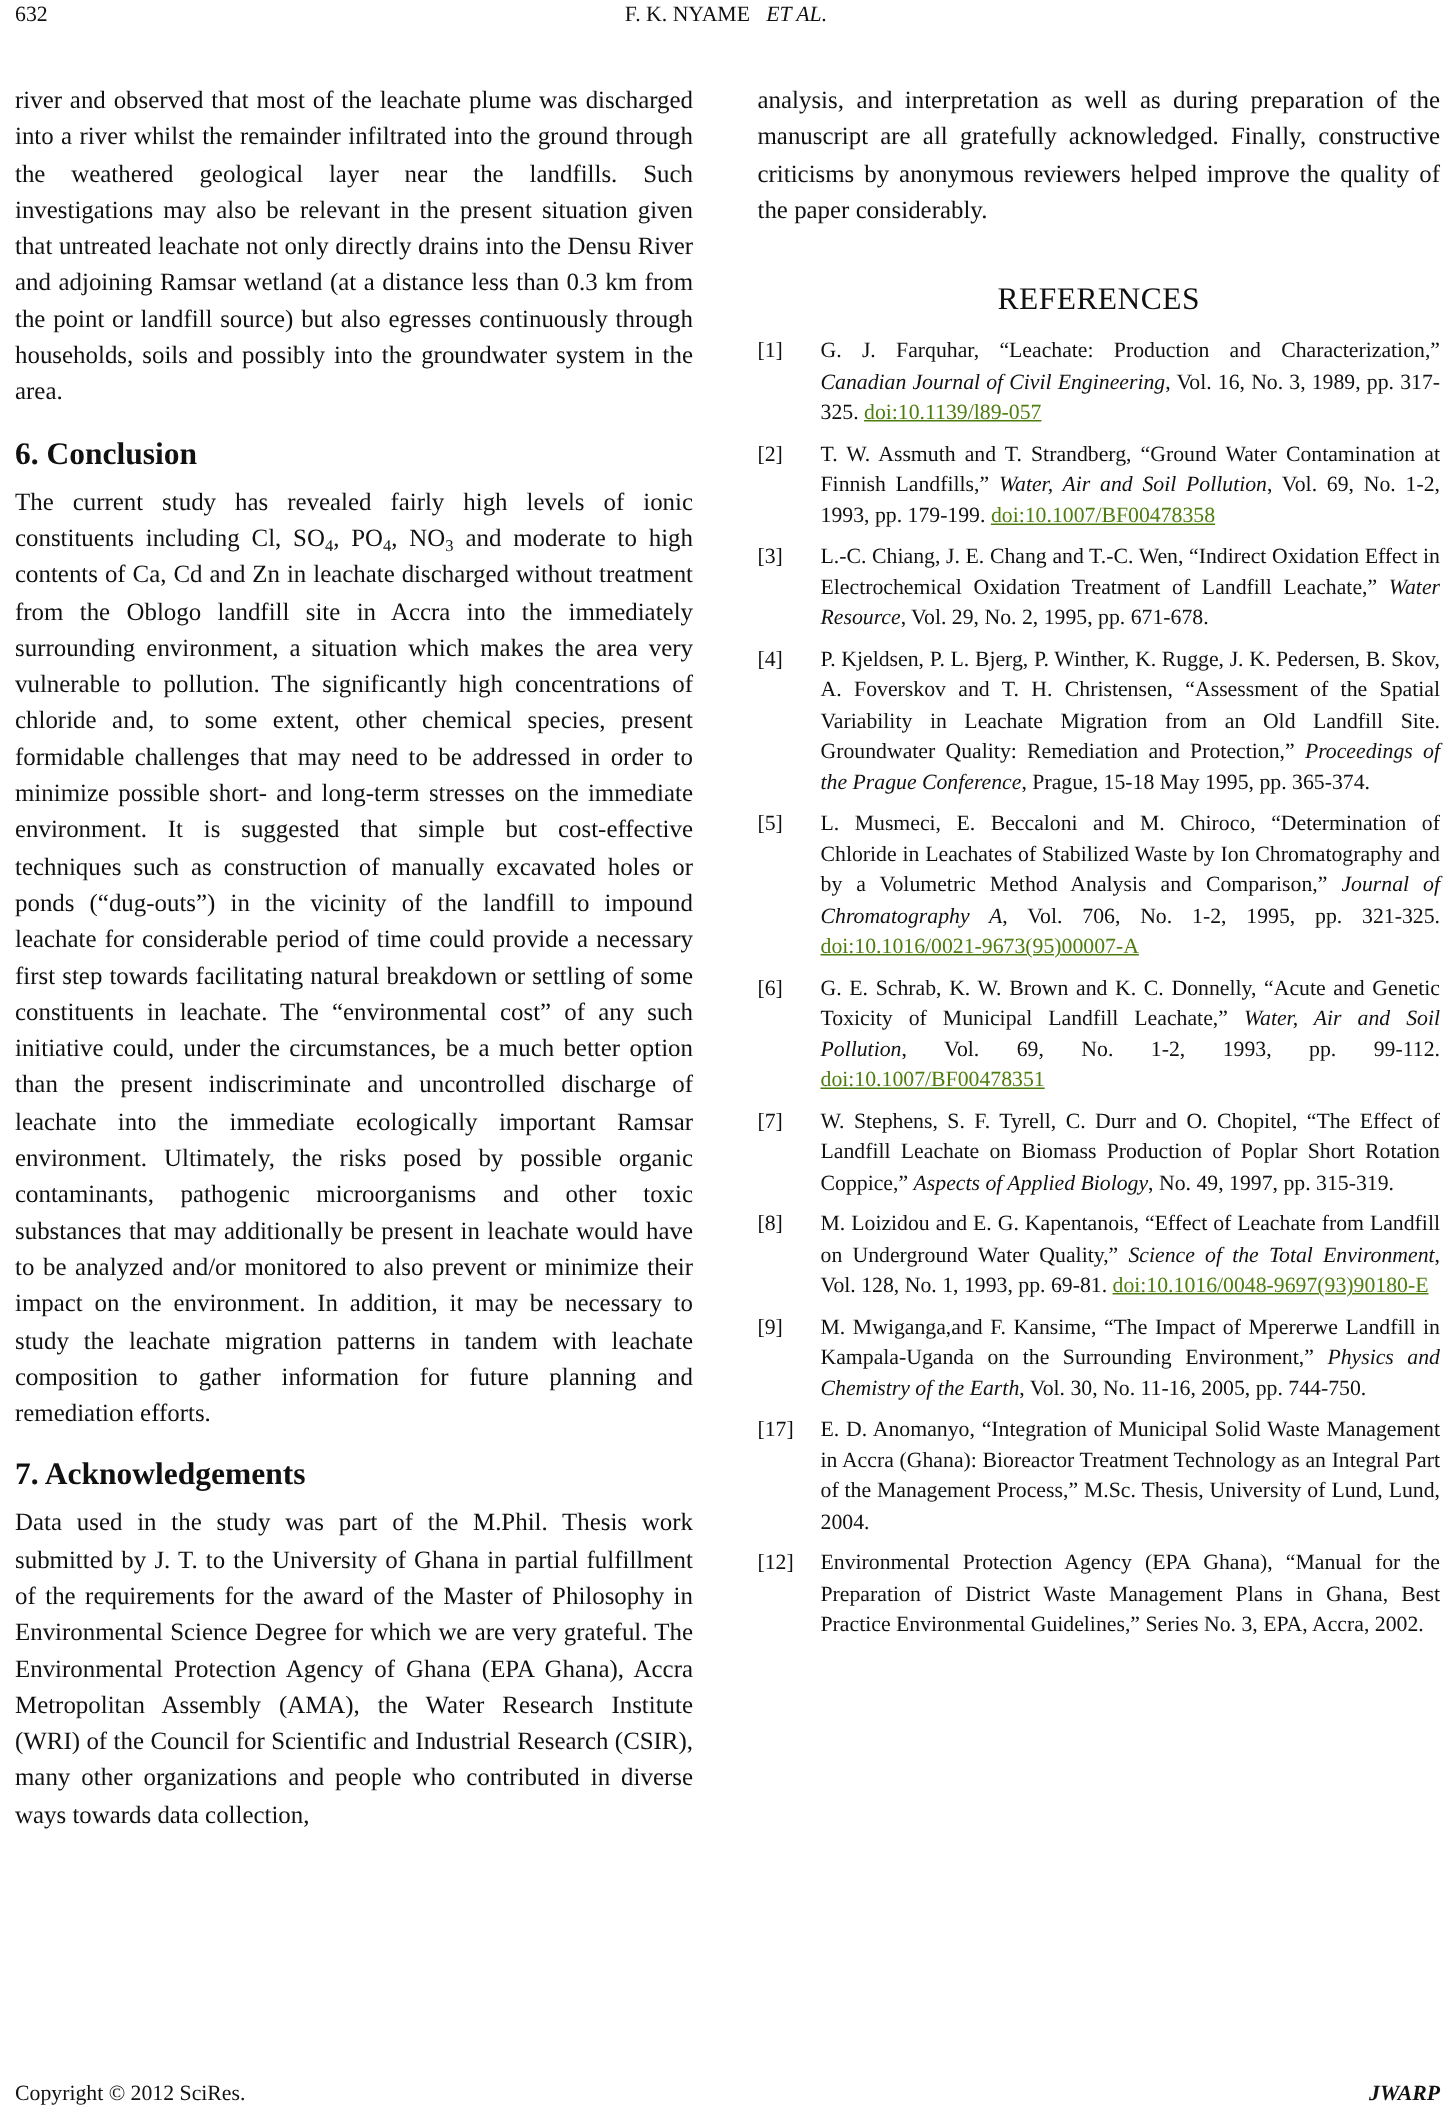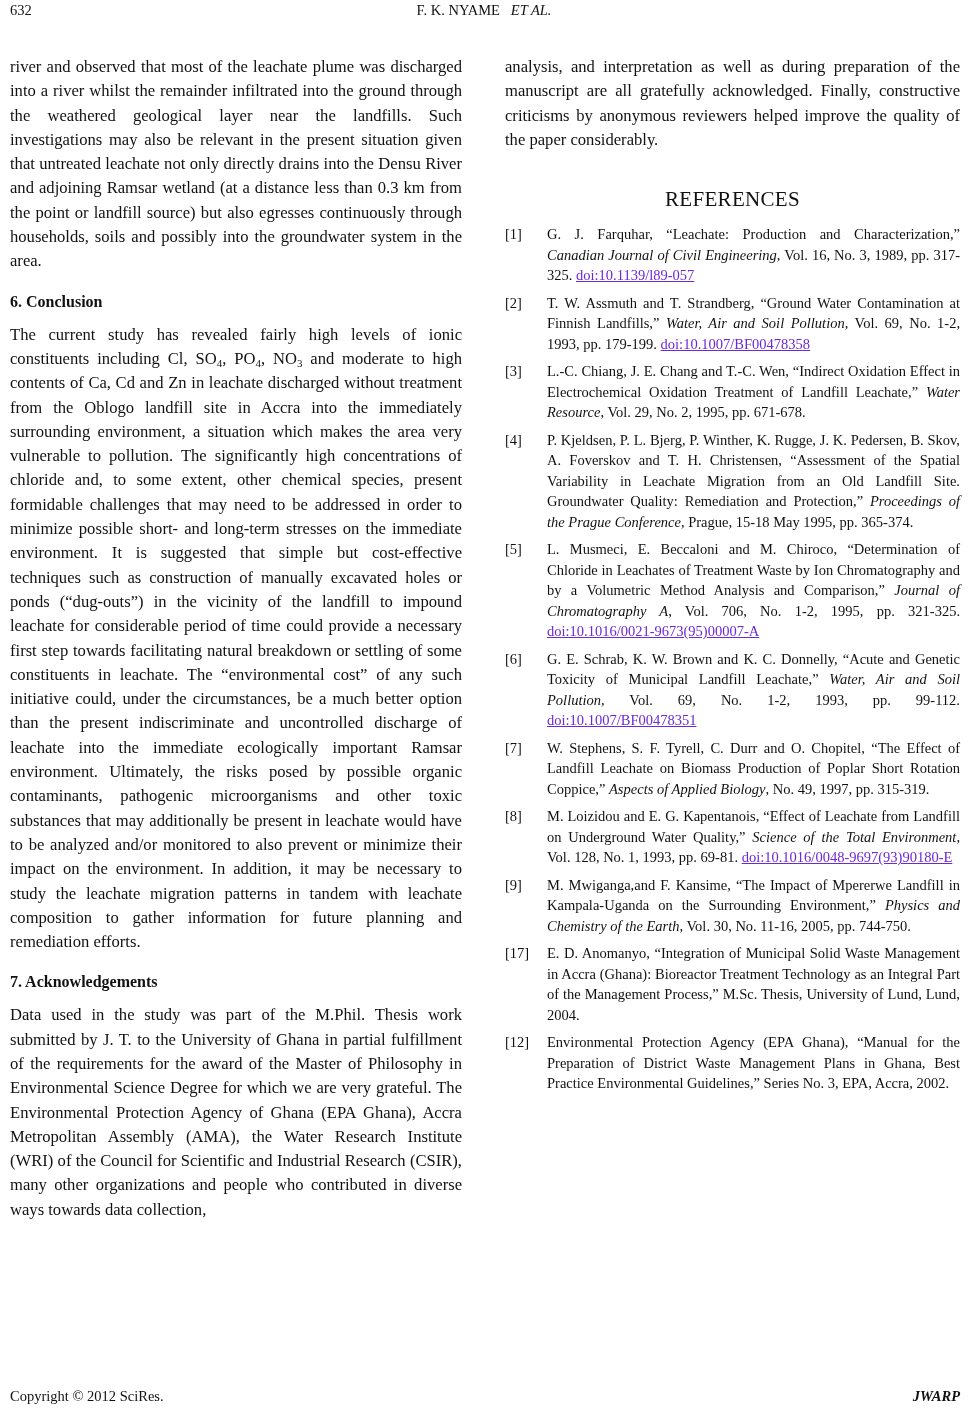--- a/index.html
+++ b/index.html
@@ -18,35 +18,35 @@
 
   .col {
     position: absolute; top: 55px; width: 452px;
     font-size: 16.6px; line-height: 24.3px; text-align: justify;
   }
   .col-left { left: 10px; }
   .col-right { left: 505px; width: 455px; }
 
   .col p { margin: 0; }
   h2.section {
-    font-size: 16px; font-weight: bold; margin: 15px 0 8px 0; line-height: 26px;
+    font-size: 21px; font-weight: bold; margin: 15px 0 8px 0; line-height: 26px;
   }
   sub { font-size: 11px; vertical-align: -3px; line-height: 0; }
 
   h2.refs-title {
     text-align: center; font-size: 21px; font-weight: normal;
     margin: 34px 0 12px 0; line-height: 26px; letter-spacing: 0.3px;
   }
   .ref {
     display: flex; font-size: 14.5px; line-height: 20.5px; margin-bottom: 7px;
   }
   .ref-num { width: 42px; flex: 0 0 42px; text-align: left; }
   .ref-body { flex: 1; text-align: justify; }
   .ref-body i { }
-  .doi { color: #6d28d9; text-decoration: underline; }
+  .doi { color: #4d7c0f; text-decoration: underline; }
 
   .page-footer {
     position: absolute; top: 1388px; left: 0; width: 968px; height: 22px;
     font-size: 14.5px;
   }
   .copyright { position: absolute; left: 10px; top: 0; }
   .journal { position: absolute; right: 8px; top: 0; font-weight: bold; font-style: italic; }
 </style>
 </head>
 <body>
@@ -81,21 +81,21 @@
       <div class="ref">
         <span class="ref-num">[3]</span>
         <span class="ref-body"><span>L.-C. Chiang, J. E. Chang and T.-C. Wen, “Indirect Oxidation Effect in Electrochemical Oxidation Treatment of Landfill Leachate,” </span><i>Water Resource</i><span>, Vol. 29, No. 2, 1995, pp. 671-678.</span></span>
       </div>
       <div class="ref">
         <span class="ref-num">[4]</span>
         <span class="ref-body"><span>P. Kjeldsen, P. L. Bjerg, P. Winther, K. Rugge, J. K. Pedersen, B. Skov, A. Foverskov and T. H. Christensen, “Assessment of the Spatial Variability in Leachate Migration from an Old Landfill Site. Groundwater Quality: Remediation and Protection,” </span><i>Proceedings of the Prague Conference</i><span>, Prague, 15-18 May 1995, pp. 365-374.</span></span>
       </div>
       <div class="ref">
         <span class="ref-num">[5]</span>
-        <span class="ref-body"><span>L. Musmeci, E. Beccaloni and M. Chiroco, “Determination of Chloride in Leachates of Treatment Waste by Ion Chromatography and by a Volumetric Method Analysis and Comparison,” </span><i>Journal of Chromatography A</i><span>, Vol. 706, No. 1-2, 1995, pp. 321-325. </span><a class="doi">doi:10.1016/0021-9673(95)00007-A</a></span>
+        <span class="ref-body"><span>L. Musmeci, E. Beccaloni and M. Chiroco, “Determination of Chloride in Leachates of Stabilized Waste by Ion Chromatography and by a Volumetric Method Analysis and Comparison,” </span><i>Journal of Chromatography A</i><span>, Vol. 706, No. 1-2, 1995, pp. 321-325. </span><a class="doi">doi:10.1016/0021-9673(95)00007-A</a></span>
       </div>
       <div class="ref">
         <span class="ref-num">[6]</span>
         <span class="ref-body"><span>G. E. Schrab, K. W. Brown and K. C. Donnelly, “Acute and Genetic Toxicity of Municipal Landfill Leachate,” </span><i>Water, Air and Soil Pollution</i><span>, Vol. 69, No. 1-2, 1993, pp. 99-112. </span><a class="doi">doi:10.1007/BF00478351</a></span>
       </div>
       <div class="ref">
         <span class="ref-num">[7]</span>
         <span class="ref-body"><span>W. Stephens, S. F. Tyrell, C. Durr and O. Chopitel, “The Effect of Landfill Leachate on Biomass Production of Poplar Short Rotation Coppice,” </span><i>Aspects of Applied Biology</i><span>, No. 49, 1997, pp. 315-319.</span></span>
       </div>
       <div class="ref">

